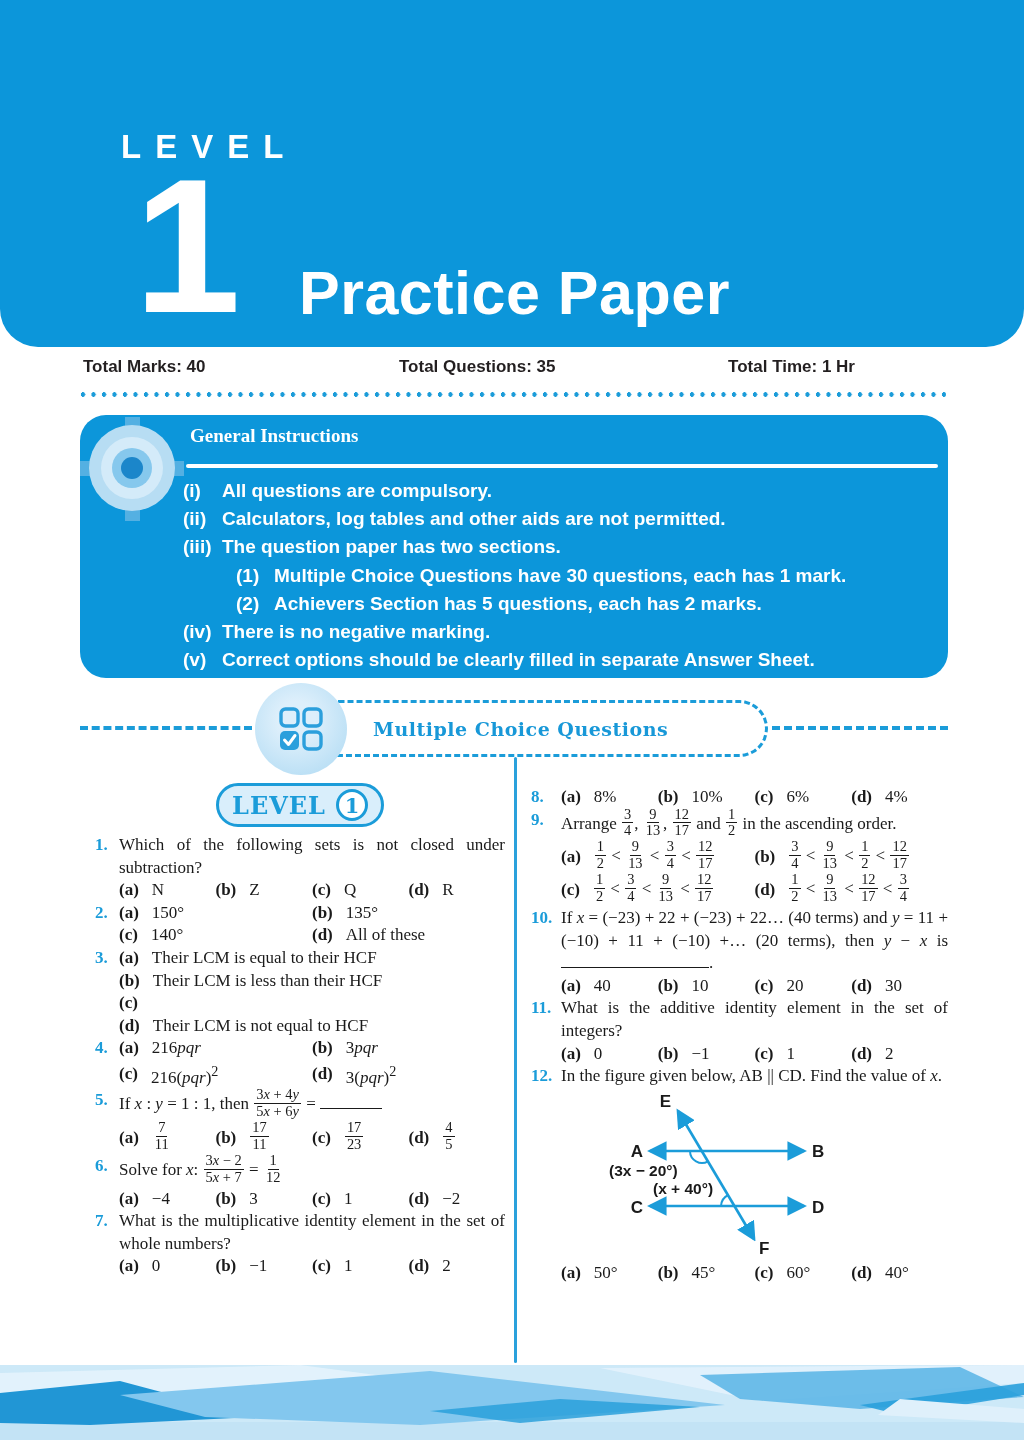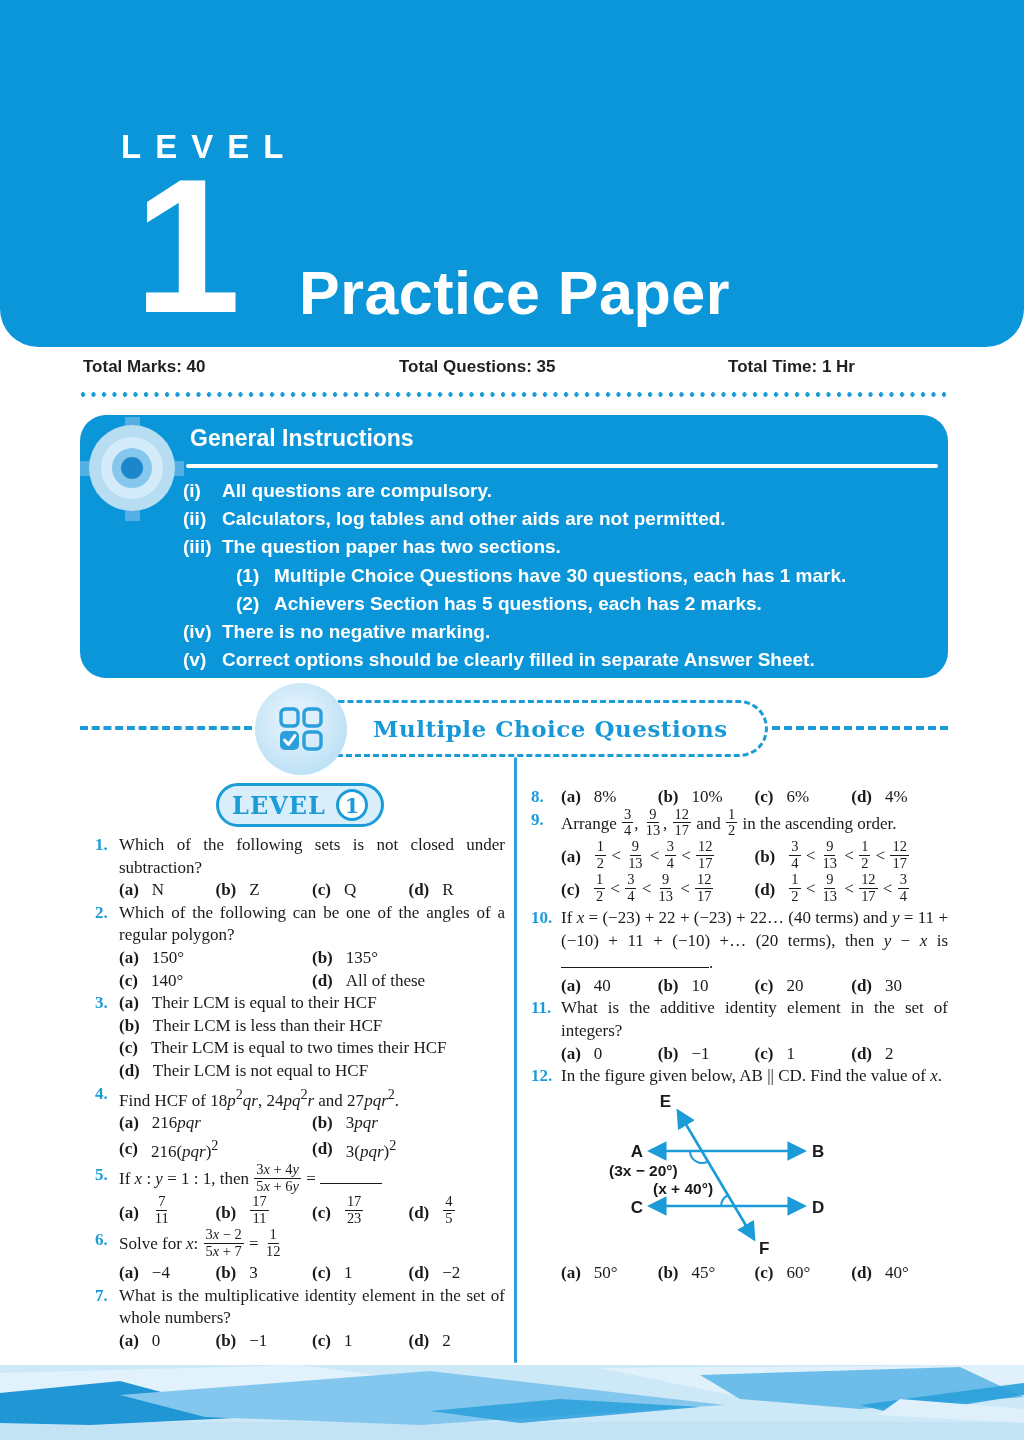--- a/index.html
+++ b/index.html
@@ -23,37 +23,37 @@
   .tq{position:absolute;left:399px;}
   .tt{position:absolute;right:81px;}
   .dotline{position:absolute;top:391px;left:80px;width:866px;height:7px;
         background-image:radial-gradient(circle at 3px 3.5px,#1b9cd9 2.1px,transparent 2.5px);
         background-size:10.5px 7px;background-repeat:repeat-x;}
 
   
   .gi{position:absolute;top:415px;left:80px;width:868px;height:263px;background:#0c96da;border-radius:26px;}
   .gi-icon{position:absolute;left:0;top:2px;}
   .gi-title{position:absolute;left:110px;top:10px;margin:0;color:#fff;
-        font-family:Liberation Sans, sans-serif;font-weight:bold;font-size:23px;}
+        font-family:Liberation Serif, serif;font-weight:bold;font-size:19px;}
   .gi-rule{position:absolute;left:106px;top:49px;width:752px;height:4px;background:#fff;border-radius:2px;}
   .gi-list{position:absolute;left:103px;top:62px;right:14px;color:#fff;
         font-family:"Liberation Sans",sans-serif;font-weight:bold;font-size:19px;line-height:28.2px;}
   .gi-item{display:flex;}
   .gi-num{flex:none;width:39px;}
   .gi-item.sub{padding-left:53px;}
   .gi-item.sub .gi-num{width:38px;}
 
   
   .mcq-dash{position:absolute;top:726px;height:0;border-top:4.5px dashed #1b9cd9;}
   .dashL{left:80px;width:172px;}
   .dashR{left:772px;width:176px;}
   .mcq-pill{position:absolute;top:700px;left:310px;width:458px;height:57px;box-sizing:border-box;
         border:3px dashed #1b9cd9;border-radius:29px;background:#fff;display:flex;align-items:center;}
   .mcq-title{margin:0 0 0 60px;color:#1898d8;font-family:"DejaVu Serif",serif;
-        font-weight:bold;font-size:23px;letter-spacing:.5px;white-space:nowrap;}
+        font-weight:bold;font-size:19px;letter-spacing:.5px;white-space:nowrap;}
   .mcq-circle{position:absolute;top:683px;left:255px;width:92px;height:92px;border-radius:50%;
         background:radial-gradient(circle at 45% 40%, #ddeffb 25%, #b5ddf4 85%);
         display:flex;align-items:center;justify-content:center;}
 
   
   .divider{position:absolute;top:757px;left:514px;width:3px;height:606px;background:#2aa1dc;border-radius:2px;}
   .colL{position:absolute;top:783px;left:95px;width:410px;}
   .colR{position:absolute;top:786px;left:531px;width:417px;}
 
   .lvl-badge{width:168px;height:44px;box-sizing:border-box;margin:0 auto 7px auto;
@@ -199,21 +199,20 @@
               <span class="opt">
                 <b class="olabel">(d)</b>
                 <span class="oval">R</span>
               </span>
             </div>
           </div>
         </div>
         <div class="q">
           <span class="qnum">2.</span>
           <div class="qbody">
-            <div class="qtext">Which of the following can be one of the angles of a regular polygon?</div>
             <div class="opts c2">
               <span class="opt">
                 <b class="olabel">(a)</b>
                 <span class="oval">150°</span>
               </span>
               <span class="opt">
                 <b class="olabel">(b)</b>
                 <span class="oval">135°</span>
               </span>
               <span class="opt">
@@ -234,33 +233,31 @@
               <span class="opt">
                 <b class="olabel">(a)</b>
                 <span class="oval">Their LCM is equal to their HCF</span>
               </span>
               <span class="opt">
                 <b class="olabel">(b)</b>
                 <span class="oval">Their LCM is less than their HCF</span>
               </span>
               <span class="opt">
                 <b class="olabel">(c)</b>
-                <span class="oval">Their LCM is equal to two times their HCF</span>
               </span>
               <span class="opt">
                 <b class="olabel">(d)</b>
                 <span class="oval">Their LCM is not equal to HCF</span>
               </span>
             </div>
           </div>
         </div>
         <div class="q">
           <span class="qnum">4.</span>
           <div class="qbody">
-            <div class="qtext">Find HCF of 18<i>p</i><sup>2</sup><i>qr</i>, 24<i>pq</i><sup>2</sup><i>r</i> and 27<i>pqr</i><sup>2</sup>.</div>
             <div class="opts c2">
               <span class="opt">
                 <b class="olabel">(a)</b>
                 <span class="oval">216<i>pqr</i></span>
               </span>
               <span class="opt">
                 <b class="olabel">(b)</b>
                 <span class="oval">3<i>pqr</i></span>
               </span>
               <span class="opt">

